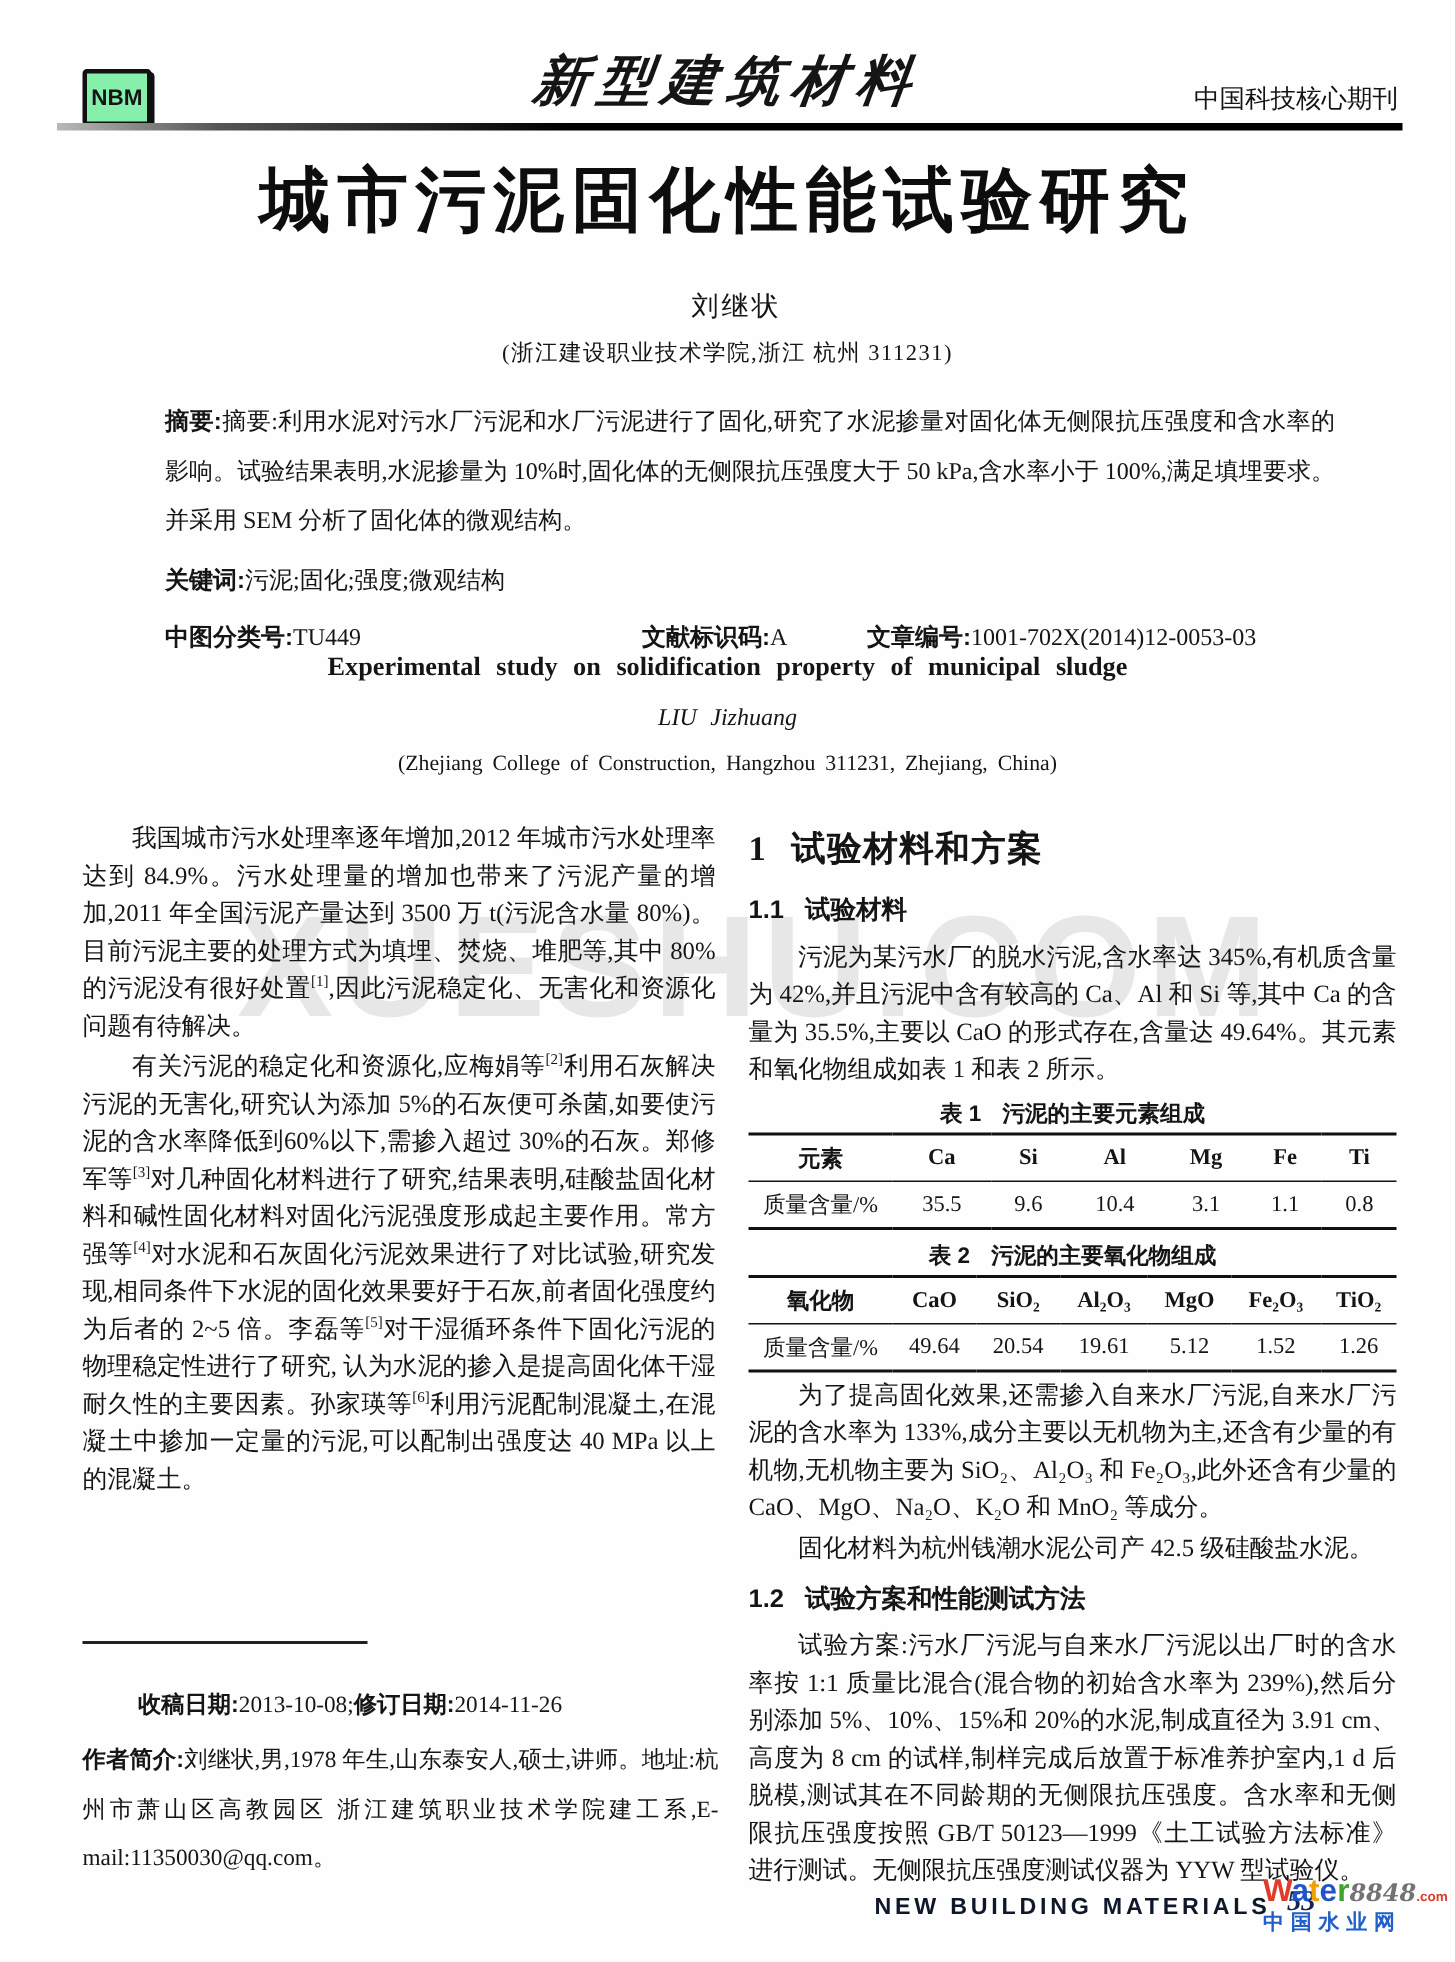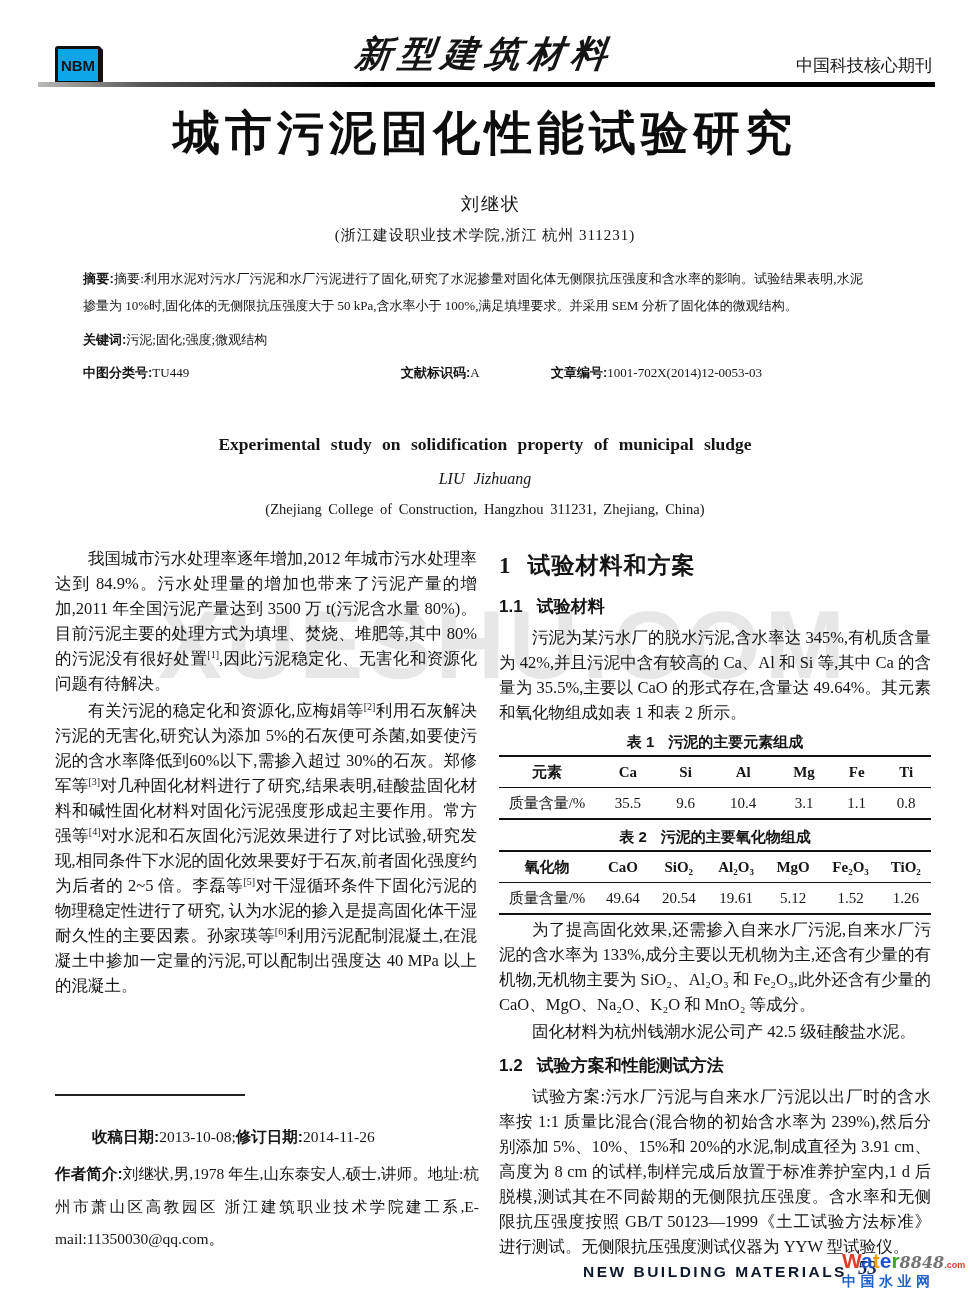--- a/index.html
+++ b/index.html
@@ -2,36 +2,36 @@
 <html><head>
 <meta charset="utf-8">
 <style>
   html,body{margin:0;padding:0;background:#e8e8e6;}
   .page{position:relative;width:970px;height:1308px;margin:0 auto;background:#fefefe;
         font-family:"Liberation Serif","DejaVu Serif",serif;color:#151515;overflow:hidden;}
 
   
   .hd-logo{position:absolute;left:55px;top:46px;width:40px;height:32px;border:3px solid #111;
            border-radius:3px;box-shadow:2px 2px 0 #111;display:flex;align-items:center;justify-content:center;
-           font-family:"Liberation Sans",sans-serif;font-weight:800;font-size:15px;background:#0ea5e9;}
+           font-family:"Liberation Sans",sans-serif;font-weight:800;font-size:15px;background:#86efac;}
   .hd-callig{position:absolute;left:0;right:0;top:30px;text-align:center;}
   .hd-callig span{display:inline-block;font-family:"DejaVu Serif",serif;font-style:italic;font-weight:700;
            font-size:36px;letter-spacing:7px;transform:skewX(-7deg);}
   .hd-right{position:absolute;right:38px;top:54px;font-size:17px;font-family:"Liberation Sans",sans-serif;color:#141414;}
   .hd-rule{position:absolute;top:82px;left:38px;width:897px;height:5px;
            background:linear-gradient(to right,#b9b9b6 0%,#555 12%,#000 38%,#000 100%);}
 
   
   .title{position:absolute;top:102px;left:0;right:0;text-align:center;font-family:"Liberation Sans",sans-serif;
          font-weight:900;font-size:47px;letter-spacing:5px;color:#0d0d0d;}
   .author{position:absolute;top:192px;left:0;right:0;text-align:center;font-size:18px;letter-spacing:2px;padding-left:12px;}
   .affil{position:absolute;top:226px;left:0;right:0;text-align:center;font-size:15px;letter-spacing:1px;}
 
   
-  .abs{position:absolute;left:83px;width:780px;top:266px;font-size:13px;}
+  .abs{position:absolute;left:110px;width:780px;top:266px;font-size:16px;}
   .blabel{font-family:"Liberation Sans",sans-serif;font-weight:700;}
   .abs-p{line-height:2.05;text-align:justify;}
   .abs-kw{margin-top:9px;line-height:1.9;}
   .abs-meta{margin-top:11px;display:flex;}
   .abs-meta .m1{width:318px;}
   .abs-meta .m2{width:150px;}
 
   
   .eng{position:absolute;top:434px;left:0;right:0;text-align:center;}
   .eng-title{font-weight:700;font-size:17.5px;word-spacing:6px;}

